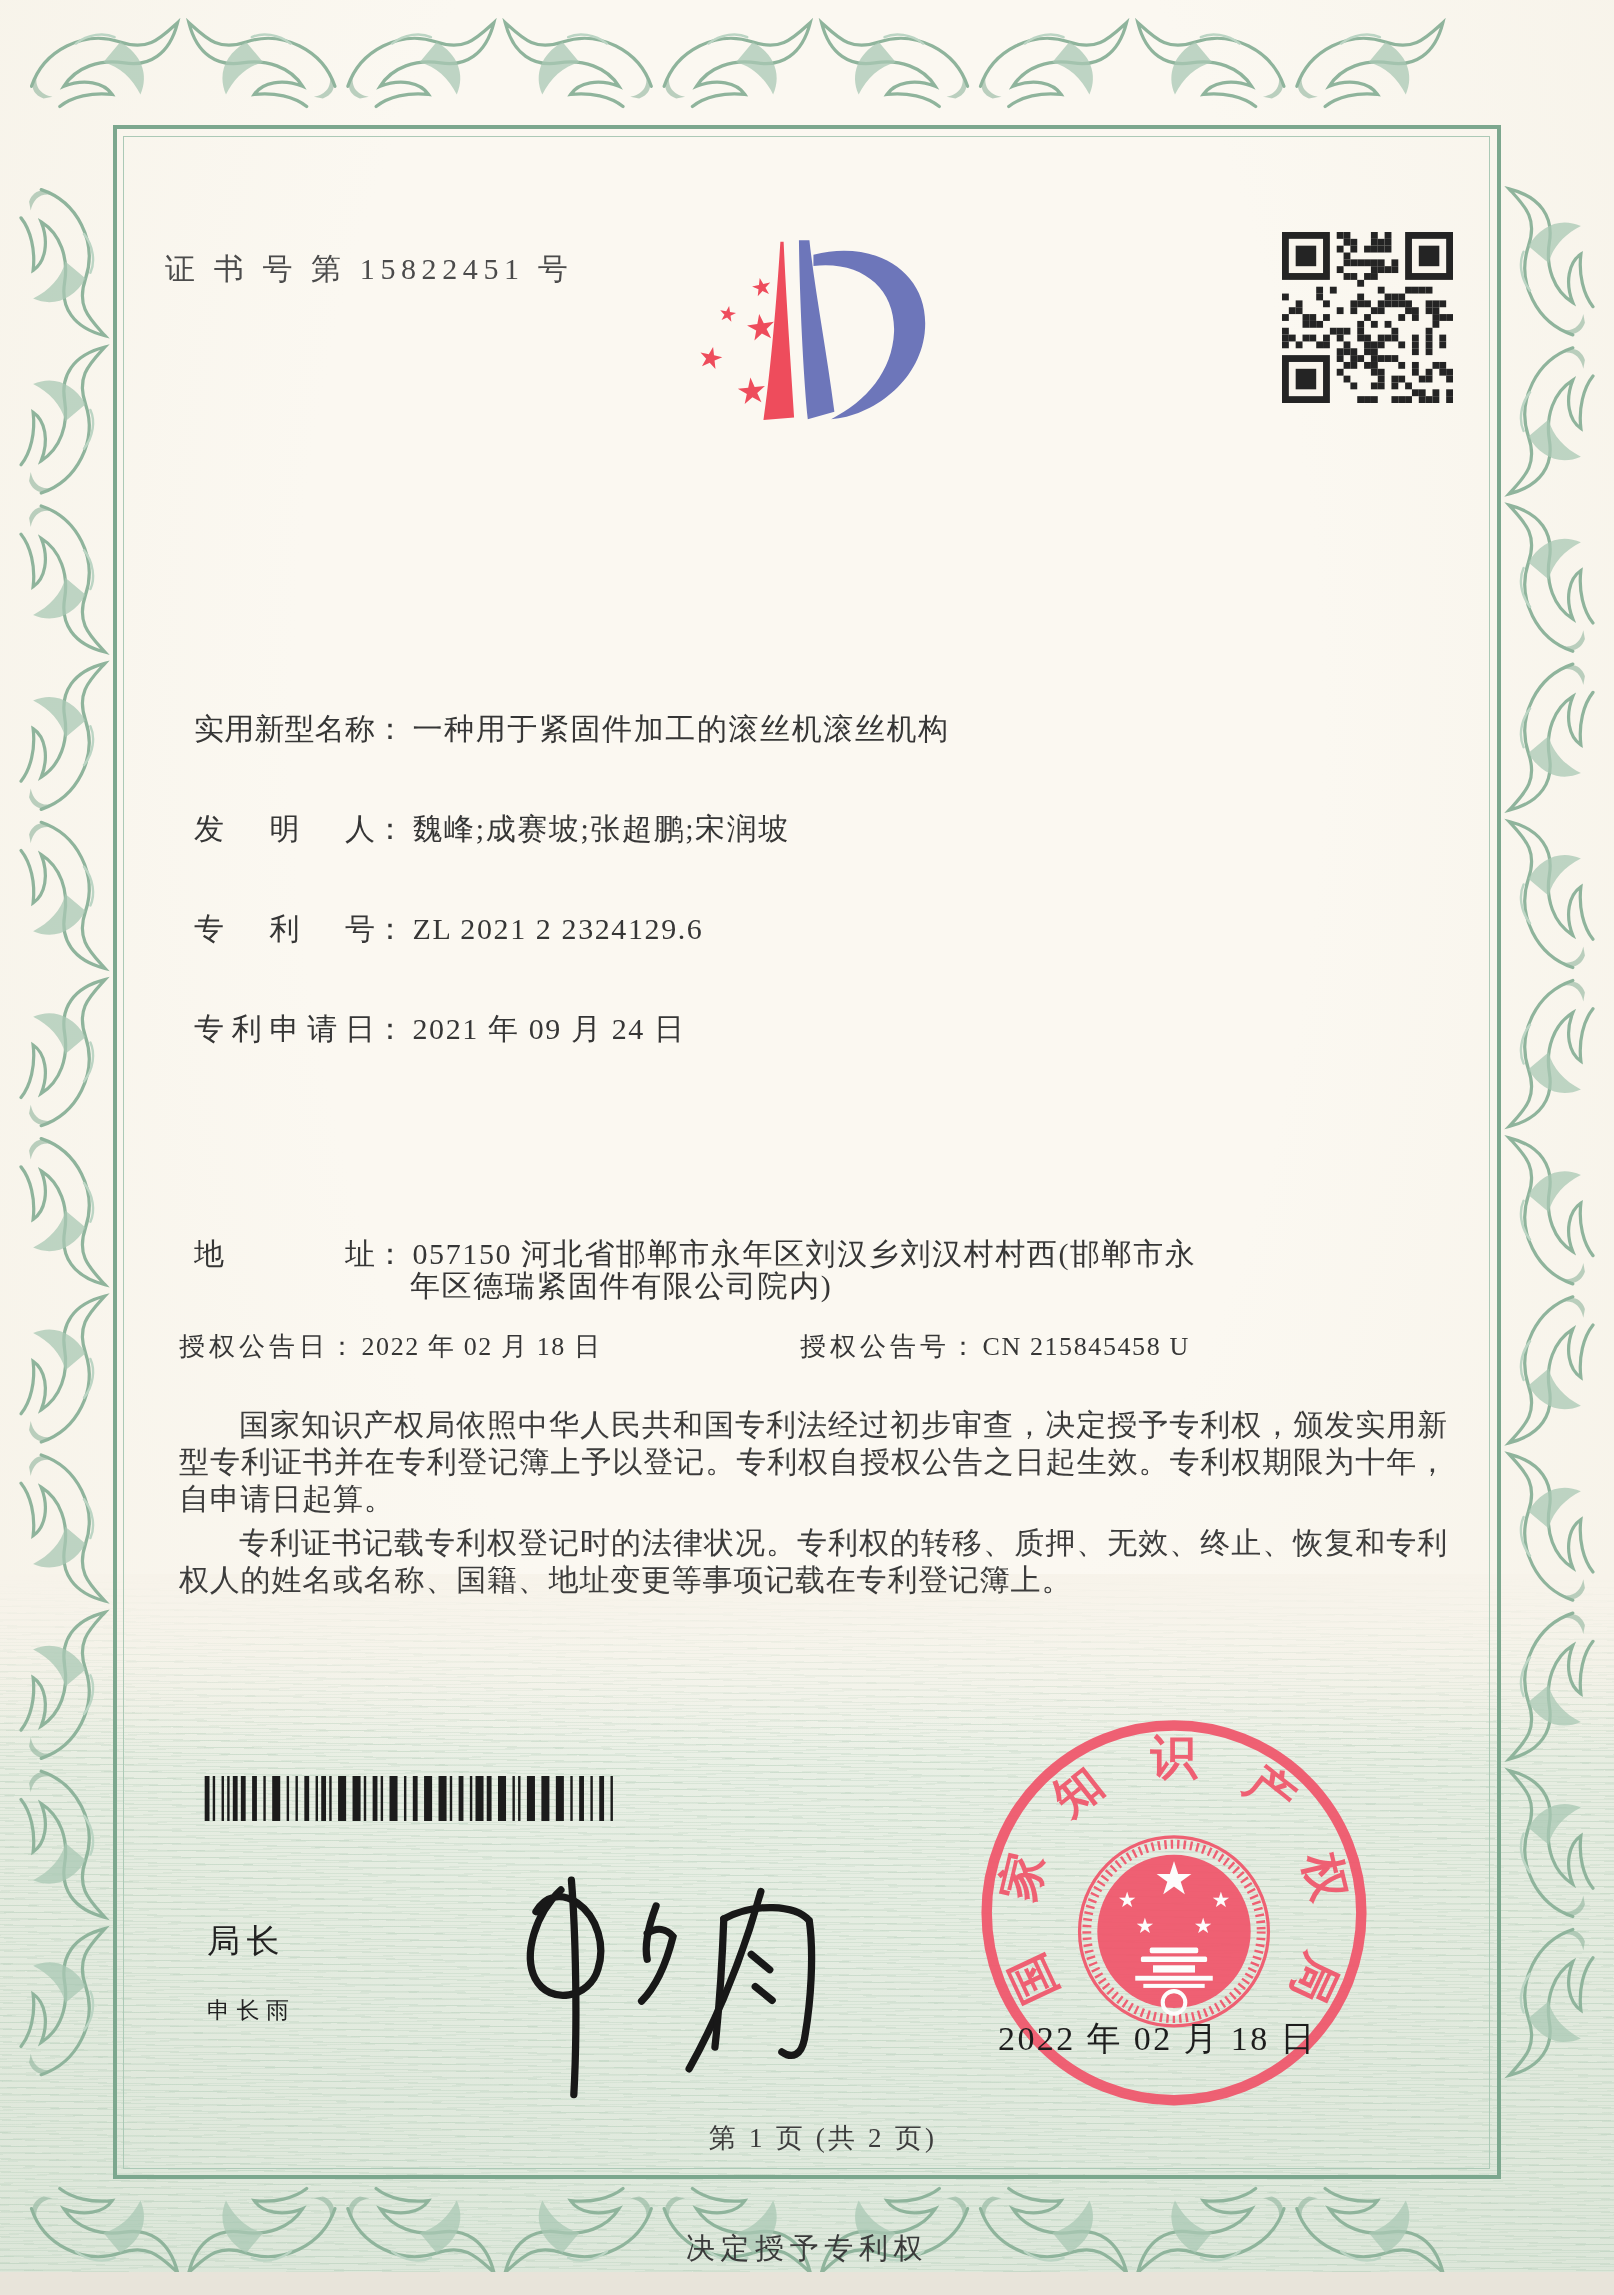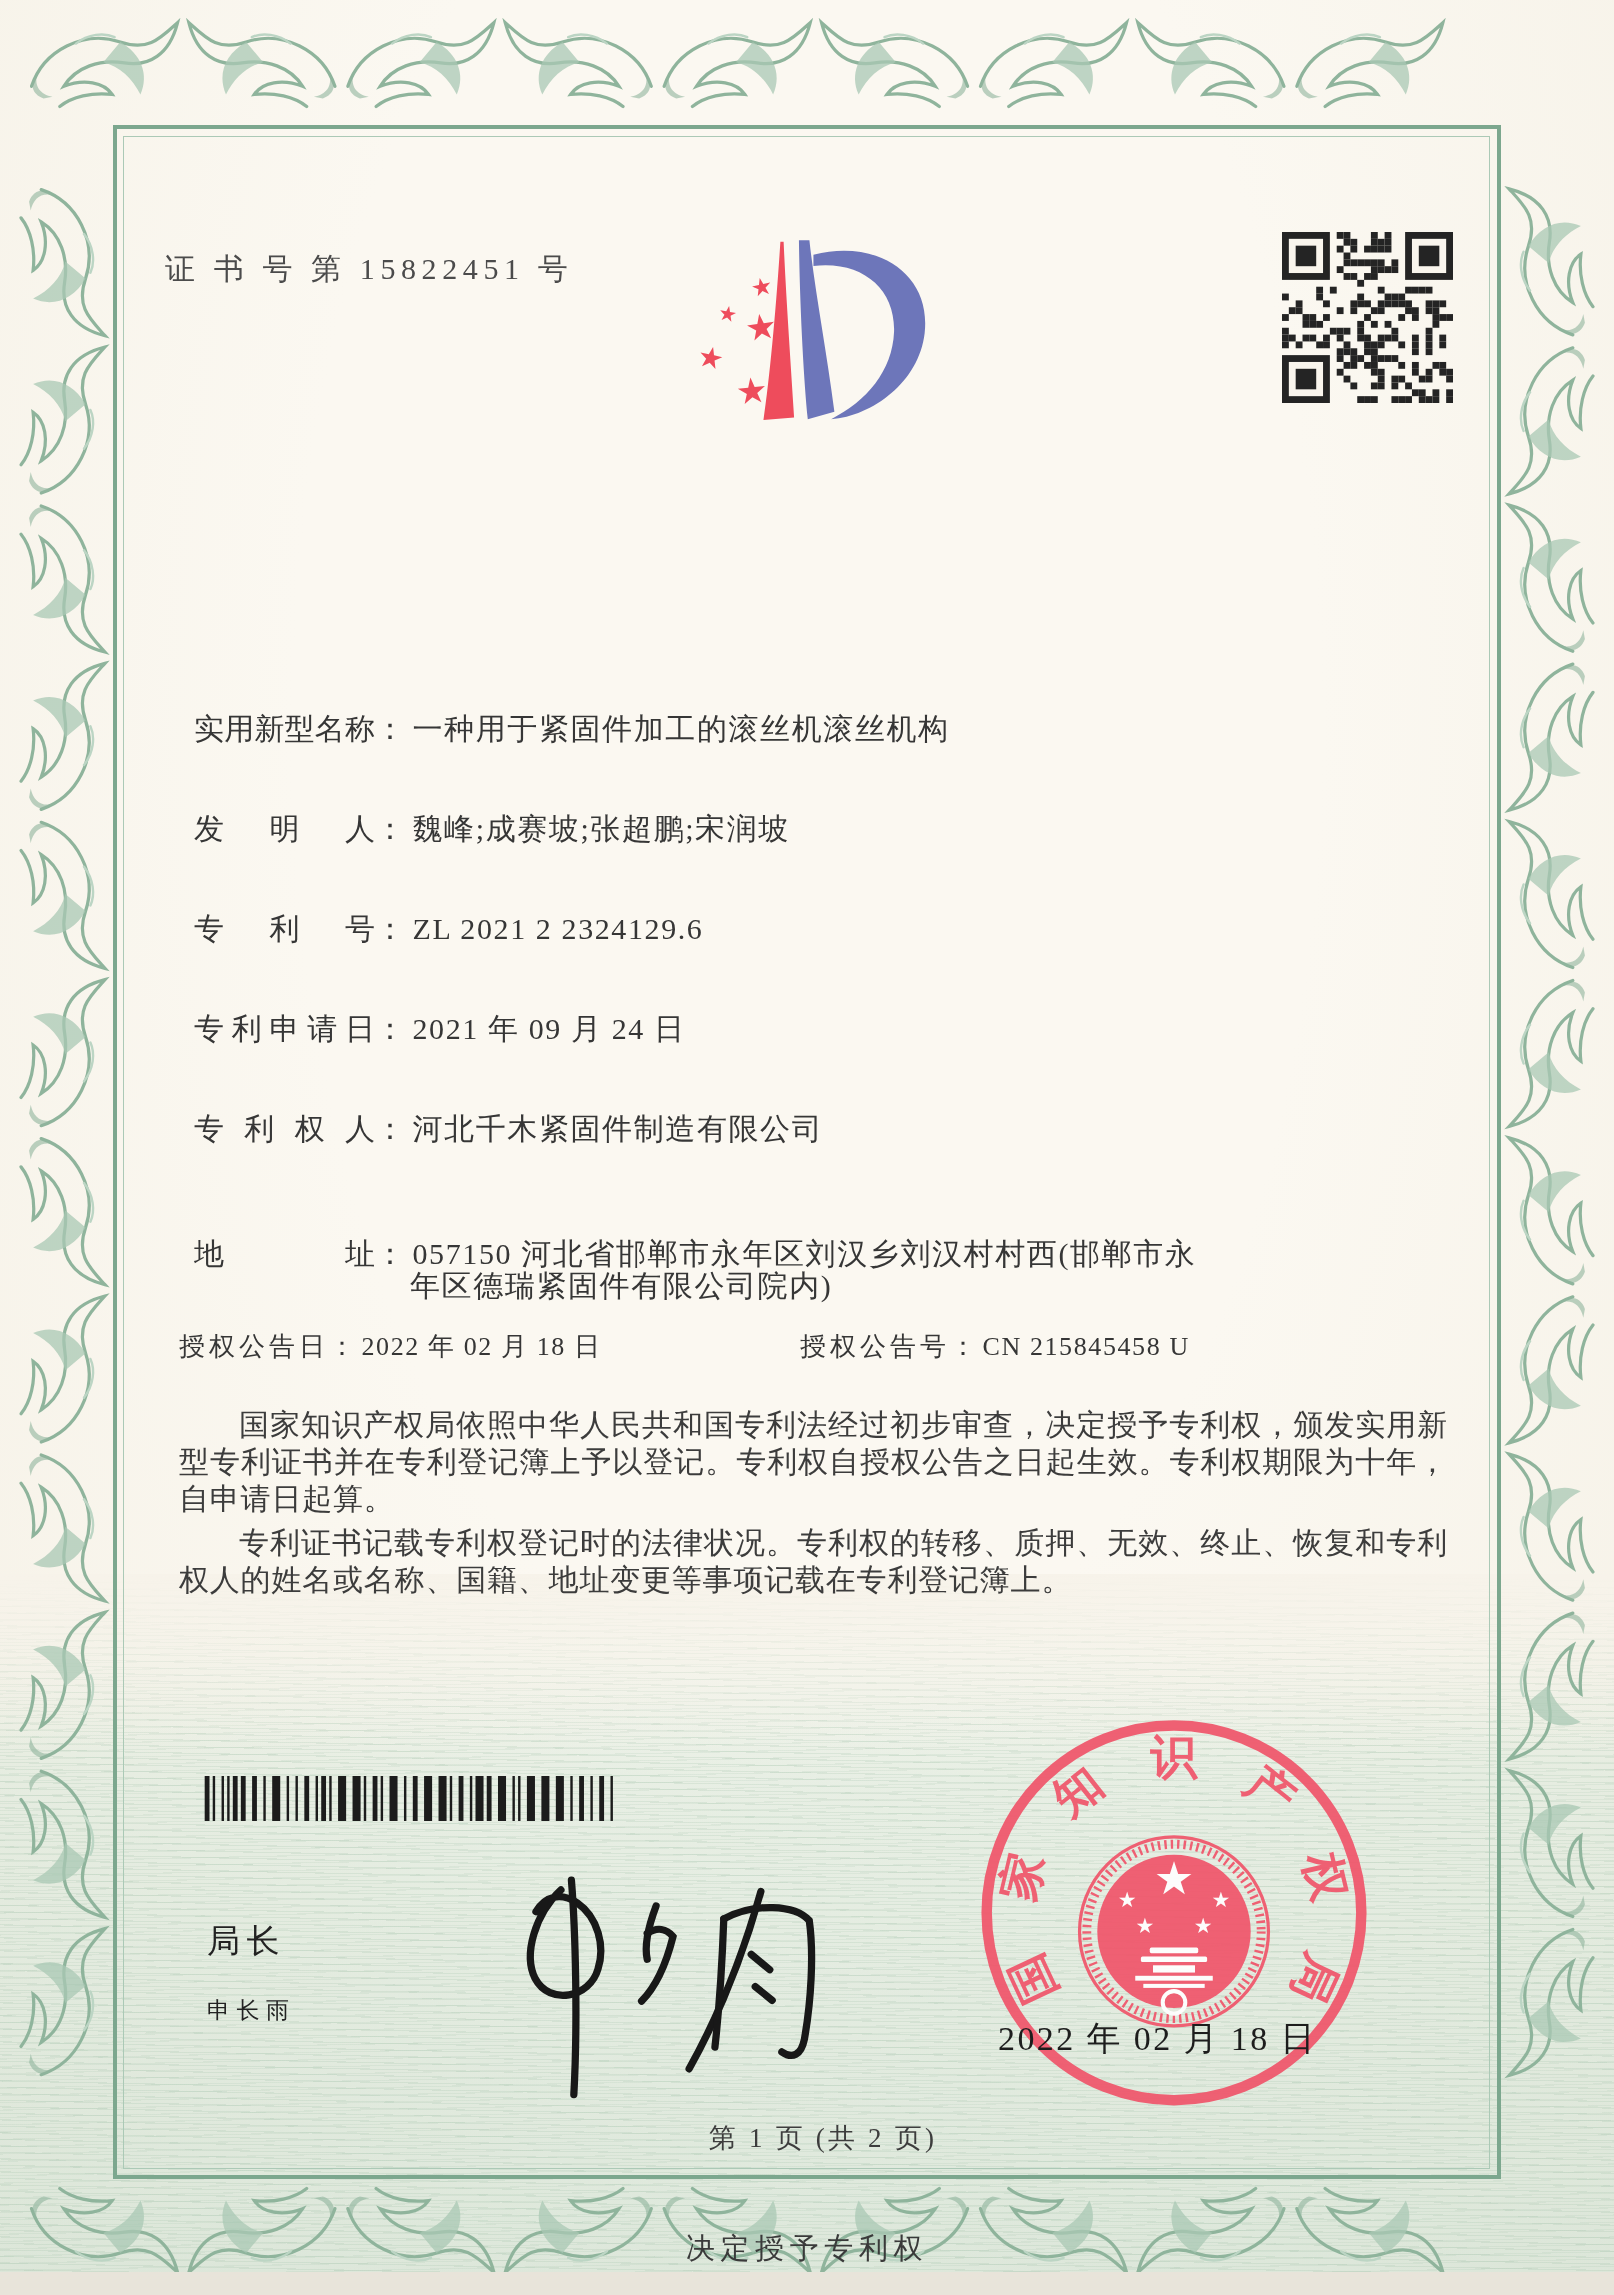--- a/index.html
+++ b/index.html
@@ -324,24 +324,20 @@
     <span class="fvalue">魏峰;成赛坡;张超鹏;宋润坡</span>
   </div>
   <div class="field-row abs" style="top:909px">
     <span class="flabel">专利号</span><span>：</span>
     <span class="fvalue">ZL 2021 2 2324129.6</span>
   </div>
   <div class="field-row abs" style="top:1009px">
     <span class="flabel">专利申请日</span><span>：</span>
     <span class="fvalue">2021 年 09 月 24 日</span>
   </div>
-  <div class="field-row abs" style="top:1109px">
-    <span class="flabel">专利权人</span><span>：</span>
-    <span class="fvalue">河北千木紧固件制造有限公司</span>
-  </div>
   <div class="field-row abs" style="top:1234px">
     <span class="flabel">地址</span><span>：</span>
     <span class="fvalue">057150 河北省邯郸市永年区刘汉乡刘汉村村西(邯郸市永</span>
   </div>
   <div id="addr-line2" class="abs">年区德瑞紧固件有限公司院内)</div>
 
   <div id="grant-row" class="abs">
     <span class="glabel">授权公告日</span><span>：</span>
     <span class="fvalue">2022 年 02 月 18 日</span>
     <span id="grant-no-group">

